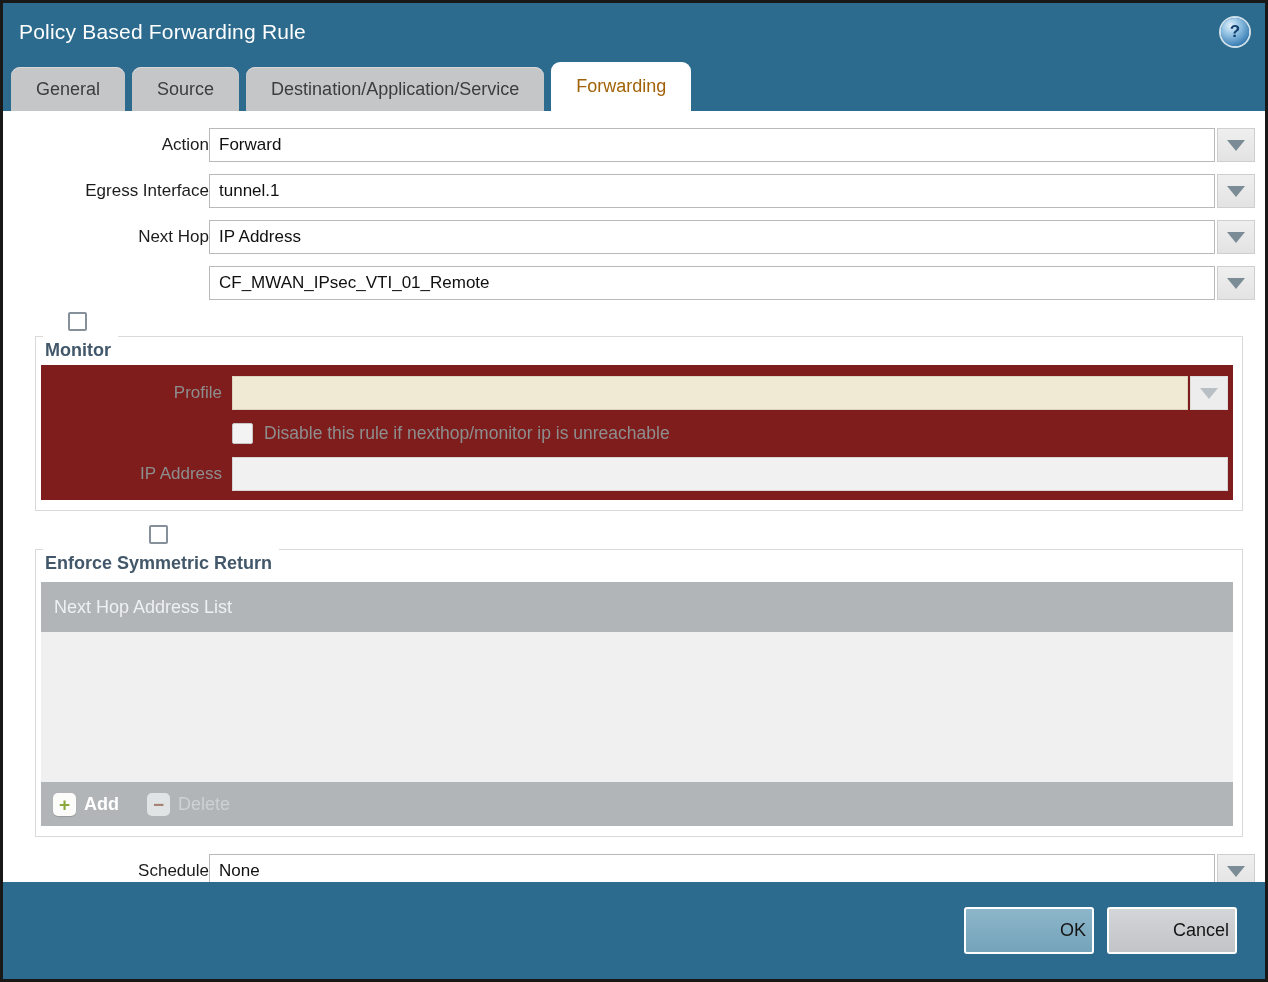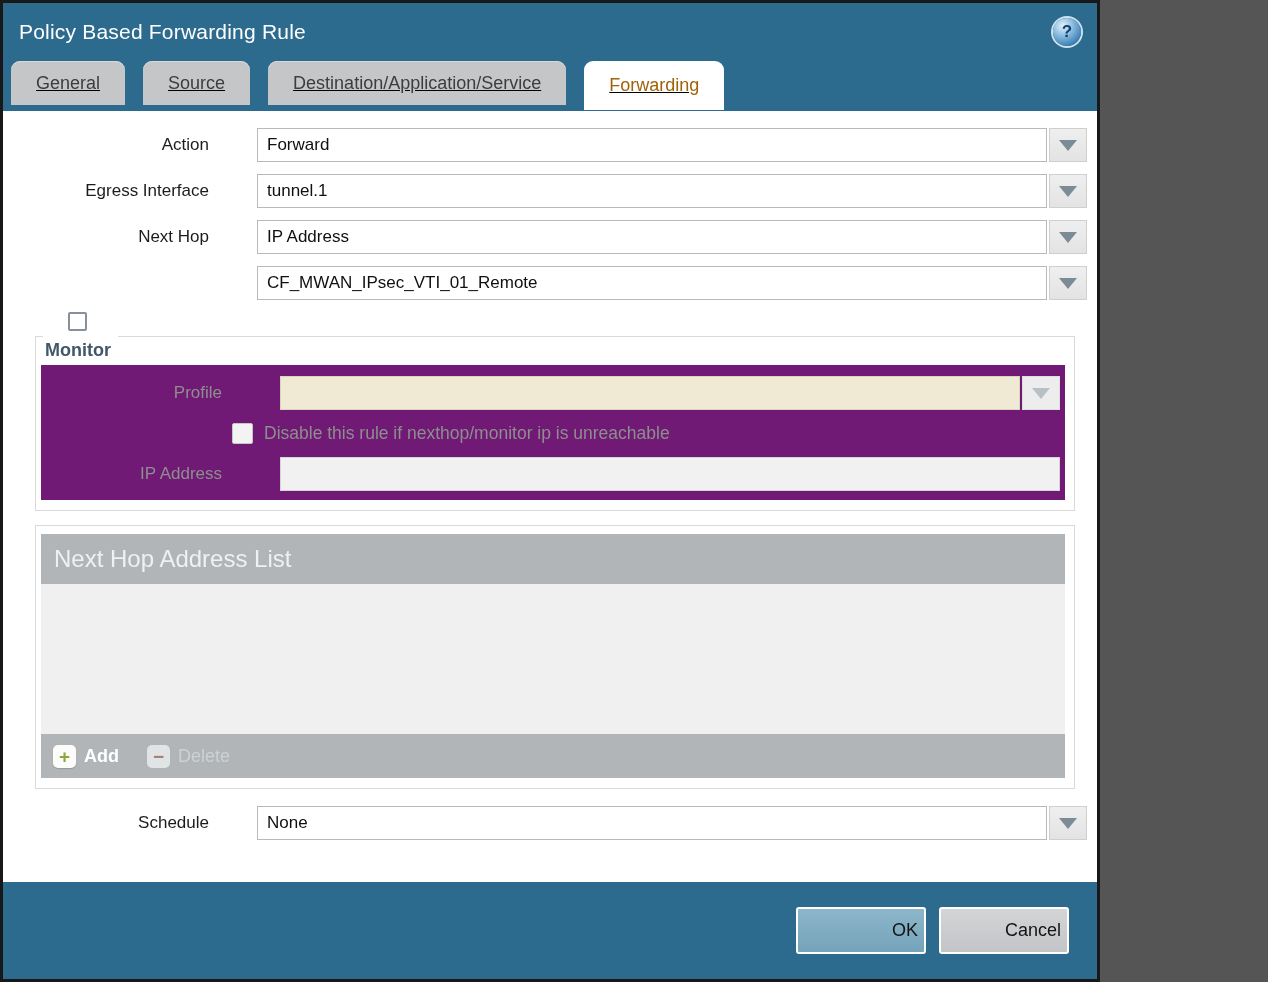--- a/index.html
+++ b/index.html
@@ -1,80 +1,80 @@
 <!DOCTYPE html>
 <html><head>
 <meta charset="utf-8">
 <style>
   * { box-sizing: border-box; }
   html,body { margin:0; padding:0; background:#555; }
   .window {
-    width:1100px; height:982px;
+    width:1268px; height:982px;
     border:3px solid #181818;
     background:#2d6b8e;
     display:flex; flex-direction:column;
     font-family:"Liberation Sans", sans-serif;
     position:relative;
   }
   
   .titlebar { flex:0 0 58px; display:flex; align-items:center; justify-content:space-between; padding:0 16px 0 16px; }
   .title { color:#ffffff; font-size:21px; letter-spacing:.2px; }
   .help {
     width:28px; height:28px; border-radius:50%;
     background: radial-gradient(circle at 35% 28%, #e2f1fb 0%, #8fc0e2 35%, #3d7fb5 75%, #2a618f 100%);
     box-shadow: 0 0 0 2px rgba(235,245,252,.85);
     color:#123f6e; font-weight:bold; font-size:17px;
     display:flex; align-items:center; justify-content:center; cursor:pointer;
   }
   
-  .tabstrip { flex:0 0 50px; display:flex; align-items:flex-start; padding-left:8px; gap:18px;text-decoration:underline; }
+  .tabstrip { flex:0 0 50px; display:flex; align-items:flex-end; padding-left:8px; gap:7px; }
   .tab {
     background:#c5c6c7; color:#3d3d3d; font-size:18px;
     padding:0 25px; height:44px; line-height:44px;
     border-radius:9px 9px 0 0; cursor:pointer; white-space:nowrap;
     box-shadow: inset 0 1px 0 #d8d8d8;
   }
   .tab.active { background:#ffffff; color:#a16207; height:49px; line-height:49px; box-shadow:none; }
   
   .content { flex:1 1 auto; background:#ffffff; padding:17px 10px 0 10px; overflow:hidden; }
   .row { display:flex; align-items:center; margin-bottom:12px; }
   .lbl { flex:0 0 196px; text-align:right; font-size:17px; color:#1c1c1c; white-space:nowrap; }
-  .field { flex:1; display:flex; min-width:0;margin-left:48px; }
+  .field { flex:1; display:flex; min-width:0; }
   .input {
     flex:1; height:34px; border:1px solid #b9b9b9; background:#fff;
     padding:0 9px; font-size:17px; color:#101010; font-family:inherit; min-width:0; outline:none;
   }
   .ddbtn {
     flex:0 0 38px; height:34px; margin-left:2px;
     background:linear-gradient(#efefef,#e3e3e3); border:1px solid #cfcfcf;
     display:flex; align-items:center; justify-content:center; cursor:pointer;
   }
   .arrow { width:0; height:0; border-left:9px solid transparent; border-right:9px solid transparent; border-top:11px solid #7b8c96; }
   .ddbtn.disabled { background:#ededed; border-color:#dedede; cursor:default; }
   .ddbtn.disabled .arrow { border-top-color:#b9c0c5; }
   
   fieldset.group { border:1px solid #d9d9d9; margin:2px 12px 14px 22px; padding:4px 9px 10px 5px; }
   legend.glegend { display:flex; align-items:center; gap:9px; padding:0 7px 0 2px; margin-left:2px;flex-direction:column; }
   .cb {
     appearance:none; -webkit-appearance:none; width:19px; height:19px;
     border:2px solid #85909a; border-radius:2px; background:#fff; margin:0; cursor:pointer;
   }
   .glabel { font-size:18px; font-weight:bold; color:#42586a; white-space:nowrap; }
-  .group-body { background:#701a75; padding:11px 5px 9px 1px; }
+  .group-body { background:#7f1d1d; padding:11px 5px 9px 1px; }
   .mrow { display:flex; align-items:center; margin-bottom:13px; }
   .mrow:last-child { margin-bottom:0; }
   .mlbl { flex:0 0 180px; text-align:right; margin-right:10px; font-size:17px; color:#8e8e8e; white-space:nowrap; }
   .input.cream { background:#f0e9d4; border-color:#ddd4bd; }
   .input.gray { background:#f1f1f1; border-color:#d5d5d5; }
   .cbrow { display:flex; align-items:flex-end; gap:11px; margin:0 0 13px 190px; }
   .cb.disabled { border:1px solid #c6c6c6; background:#f3f3f3; width:21px; height:21px; cursor:default; }
   .cbtext { font-size:17.5px; color:#8e8e8e; }
   
   .nh-table { margin-top:4px; }
-  .thead { background:#b1b5b8; height:50px; display:flex; align-items:center; padding:0 13px; color:#eef1f2; font-size:24px; }
+  .thead { background:#b1b5b8; height:50px; display:flex; align-items:center; padding:0 13px; color:#eef1f2; font-size:18px; }
   .tbody { background:#f0f0f0; height:150px; }
   .tfoot { background:#b1b5b8; height:44px; display:flex; align-items:center; padding:0 12px; gap:28px; }
   .tbtn { display:flex; align-items:center; gap:8px; cursor:pointer; }
   .icon-sq {
     width:23px; height:23px; border-radius:5px; background:#fcfcfa;
     display:flex; align-items:center; justify-content:center;
     font-weight:bold; font-size:19px; line-height:1;
     box-shadow:0 1px 1px rgba(0,0,0,.15);
   }
   .icon-sq.plus { color:#8aa83c; }
@@ -174,20 +174,24 @@
         <div class="mrow">
           <div class="mlbl">IP Address</div>
           <div class="field">
             <input class="input gray" type="text" disabled="" value="" style="">
           </div>
         </div>
       </div>
     </fieldset>
 
     <fieldset class="group">
+      <legend class="glegend">
+        <input type="checkbox" class="cb" style="">
+        <span class="glabel">Enforce Symmetric Return</span>
+      </legend>
       <div class="nh-table">
         <div class="thead">Next Hop Address List</div>
         <div class="tbody"></div>
         <div class="tfoot">
           <div class="tbtn add">
             <span class="icon-sq plus">+</span>
             <span class="txt">Add</span>
           </div>
           <div class="tbtn del">
             <span class="icon-sq minus">−</span>

